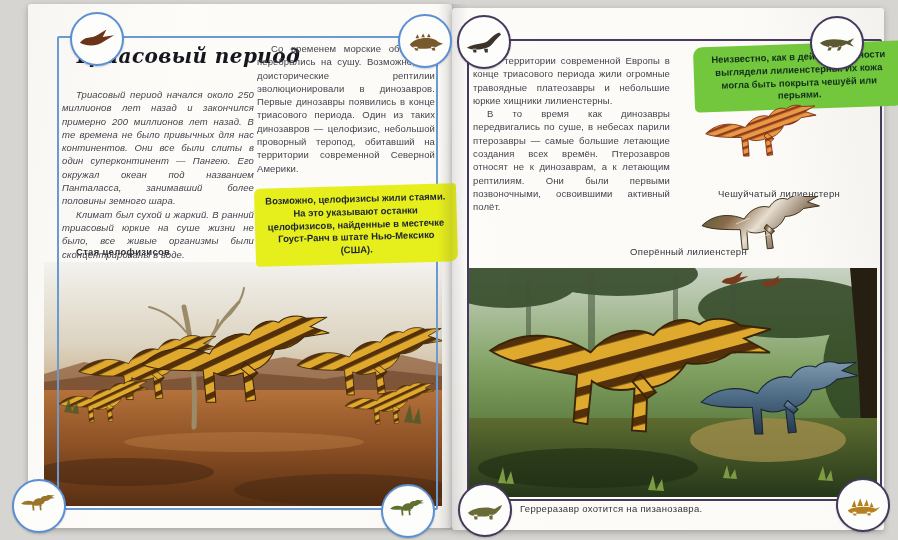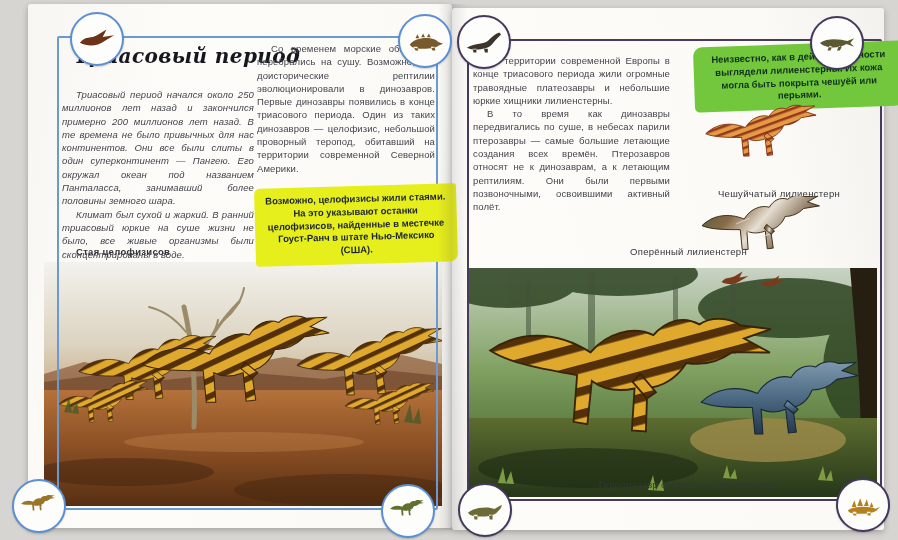--- a/index.html
+++ b/index.html
@@ -42,21 +42,21 @@
   .note{position:absolute;z-index:4;font-size:9.5px;line-height:1.35;font-weight:bold;
     text-align:center;padding:7px 10px;}
   .note-yellow{left:255px;top:186px;width:182px;background:#e6ee1b;color:#1d2531;
     transform:rotate(-1.6deg);border-radius:6px 3px 8px 4px;}
   .note-green{left:694px;top:44px;width:190px;background:#72c73d;color:#12301b;
     transform:rotate(-2deg);border-radius:9px 4px 10px 5px;}
   .cap{position:absolute;z-index:4;font-size:9.5px;color:#34353b;letter-spacing:.3px;}
   .cap-left{left:76px;top:246px;font-weight:bold;}
   .cap-scaly{left:694px;top:188px;width:170px;text-align:center;}
   .cap-feathered{left:588px;top:246px;margin-left:42px;}
-  .cap-bottom{left:520px;top:479px;width:340px;text-align:center;}
+  .cap-bottom{left:520px;top:503px;width:340px;}
   .illus{position:absolute;z-index:2;}
   .illus-desert{left:44px;top:262px;width:398px;height:244px;}
   .illus-forest{left:468px;top:268px;width:409px;height:229px;}
   .illus-scaly{left:700px;top:98px;width:130px;height:86px;z-index:4;}
   .illus-feathered{left:676px;top:196px;width:180px;height:76px;z-index:4;}
   .defs-holder{position:absolute;width:0;height:0;overflow:hidden;}
 </style>
 </head>
 <body>
 

